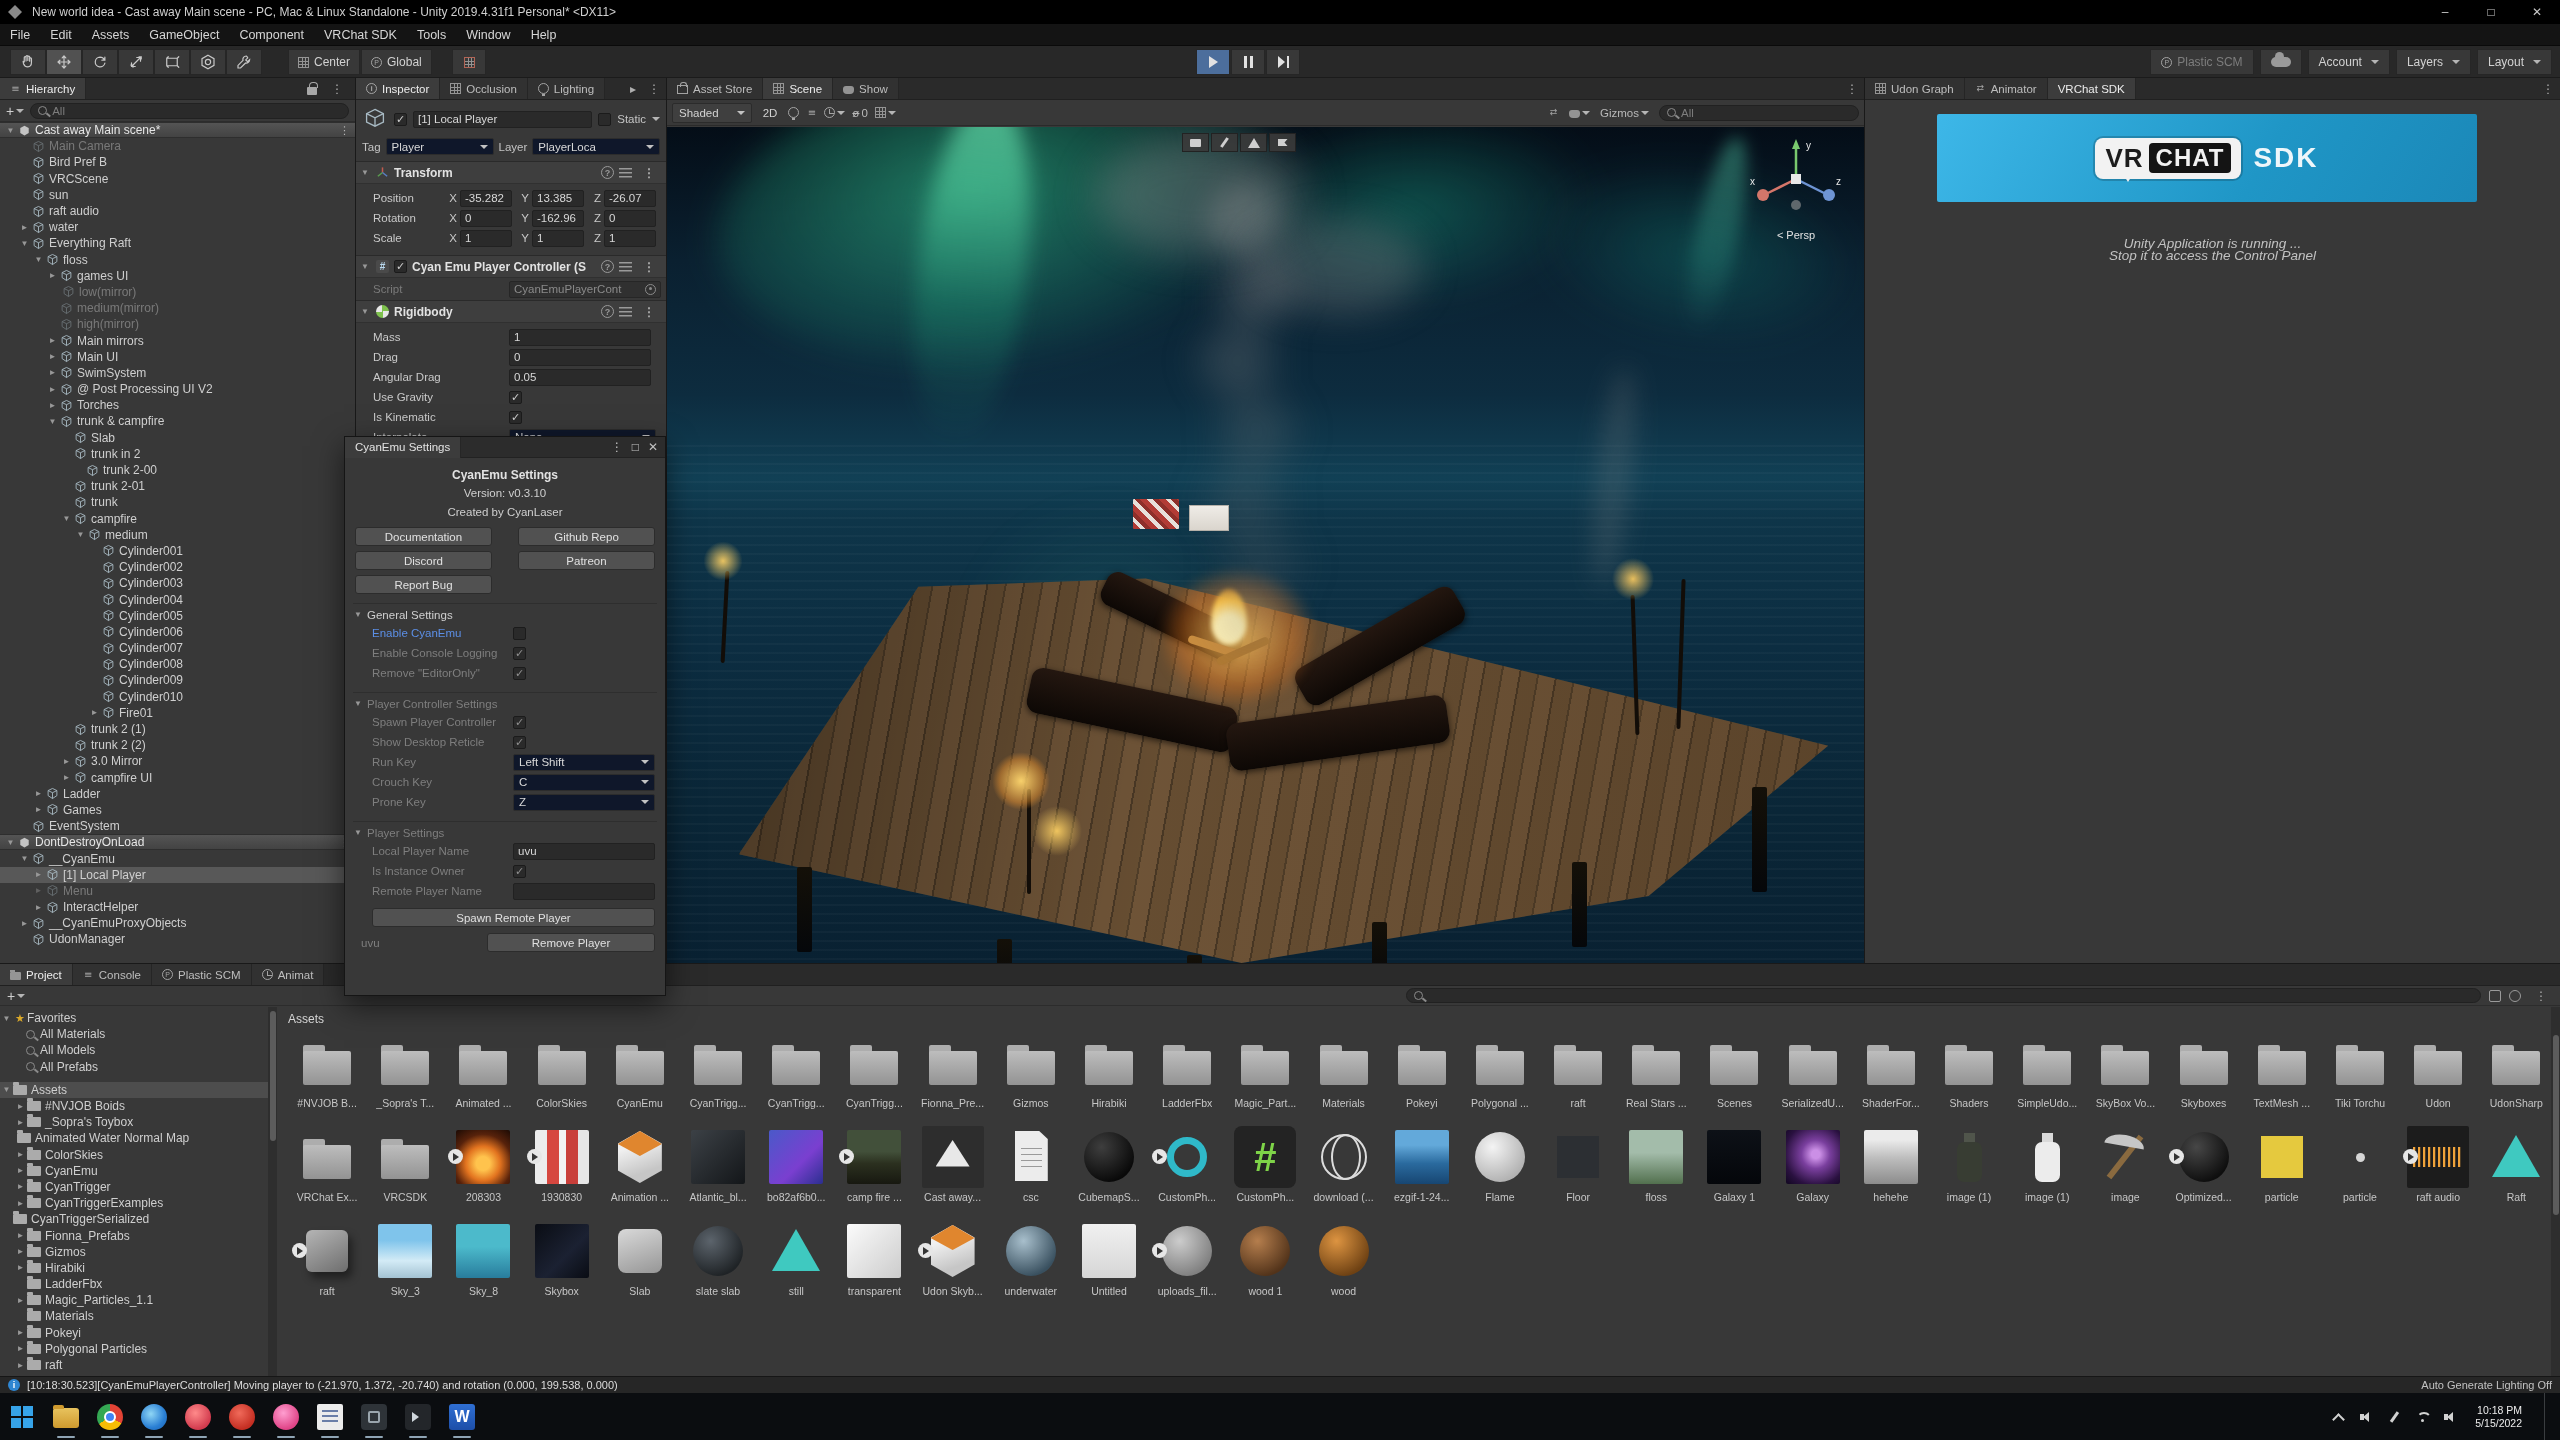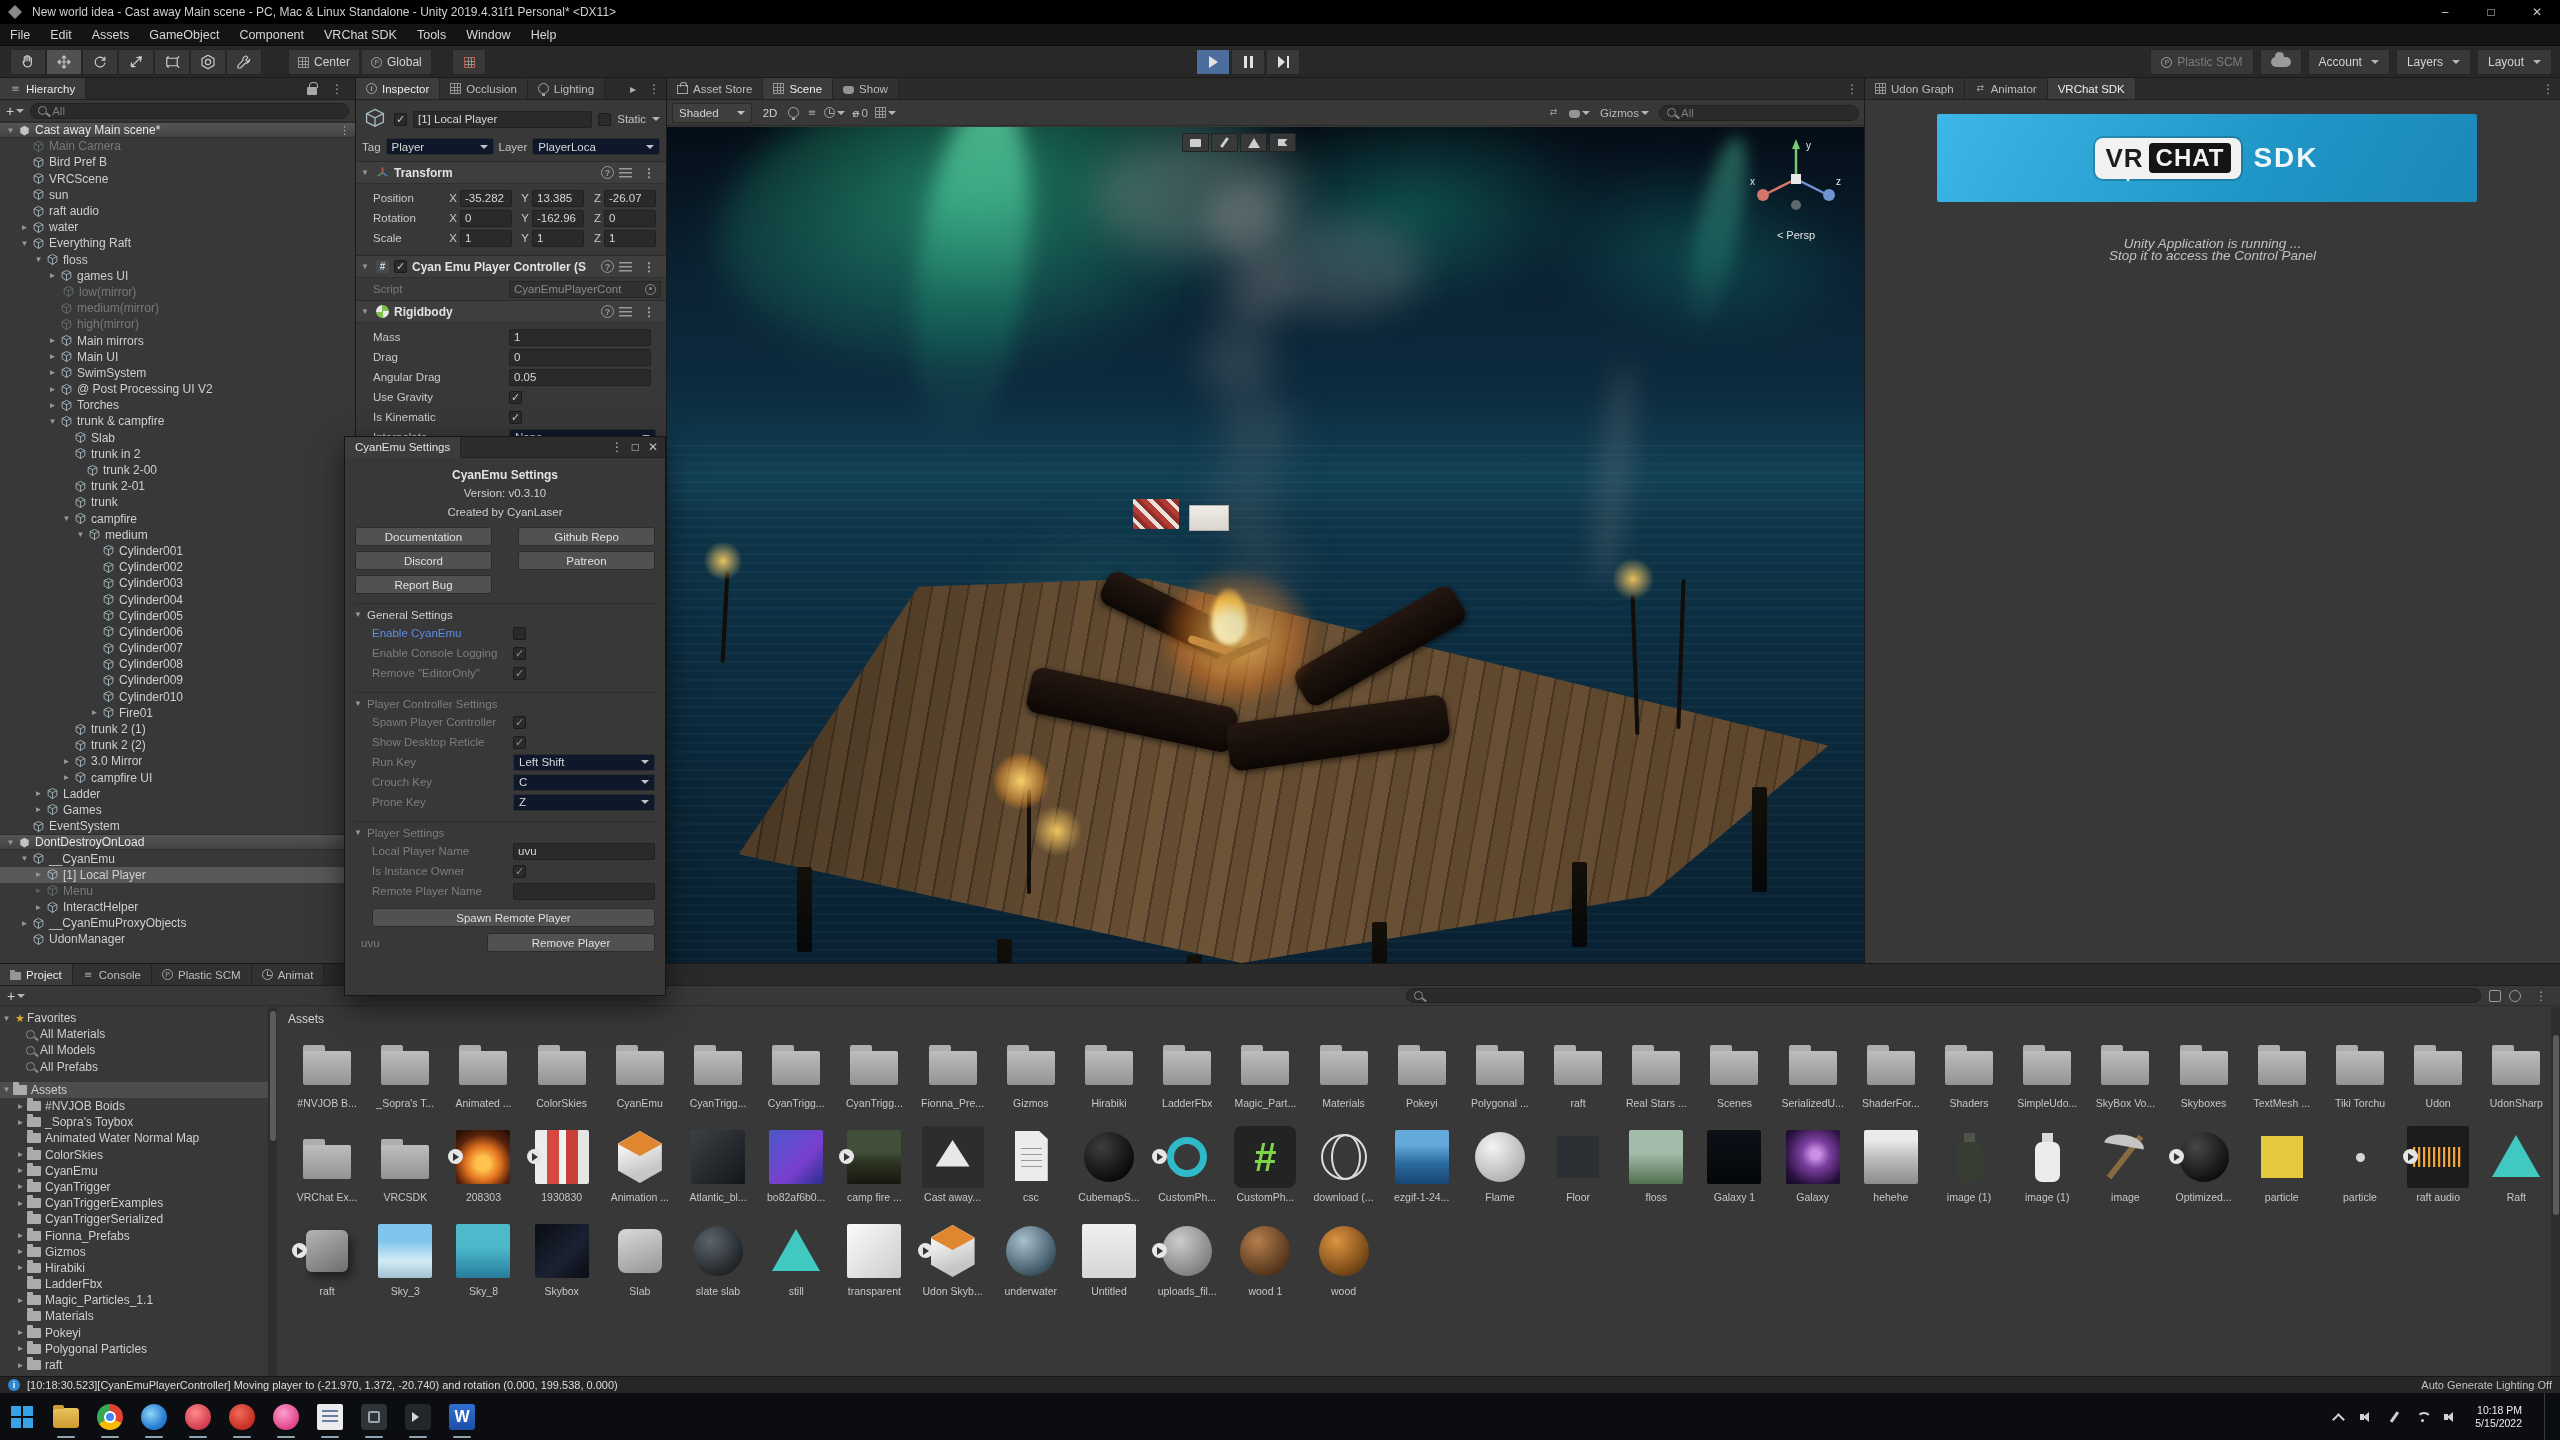--- a/index.html
+++ b/index.html
@@ -1316,21 +1316,21 @@
           <div class="prow" style="padding-left: 14px;">
             <span class="arr">►</span>
             <span class="mfold"></span>
             <span>#NVJOB Boids</span>
           </div>
           <div class="prow" style="padding-left: 14px;">
             <span class="arr">►</span>
             <span class="mfold"></span>
             <span>_Sopra's Toybox</span>
           </div>
-          <div class="prow" style="padding-left: 14px;">
+          <div class="prow" style="padding-left: 4px;">
             <span class="arr"></span>
             <span class="mfold"></span>
             <span>Animated Water Normal Map</span>
           </div>
           <div class="prow" style="padding-left: 14px;">
             <span class="arr">►</span>
             <span class="mfold"></span>
             <span>ColorSkies</span>
           </div>
           <div class="prow" style="padding-left: 14px;">
@@ -1341,21 +1341,21 @@
           <div class="prow" style="padding-left: 14px;">
             <span class="arr">►</span>
             <span class="mfold"></span>
             <span>CyanTrigger</span>
           </div>
           <div class="prow" style="padding-left: 14px;">
             <span class="arr">►</span>
             <span class="mfold"></span>
             <span>CyanTriggerExamples</span>
           </div>
-          <div class="prow" style="padding-left: 14px;">
+          <div class="prow" style="">
             <span class="arr"></span>
             <span class="mfold"></span>
             <span>CyanTriggerSerialized</span>
           </div>
           <div class="prow" style="padding-left: 14px;">
             <span class="arr">►</span>
             <span class="mfold"></span>
             <span>Fionna_Prefabs</span>
           </div>
           <div class="prow" style="padding-left: 14px;">

